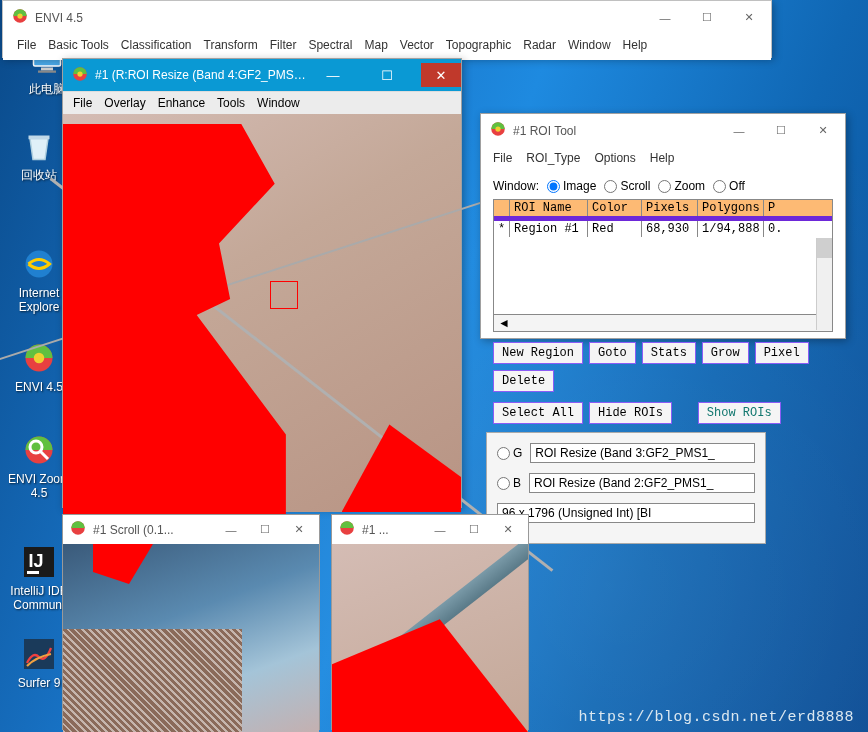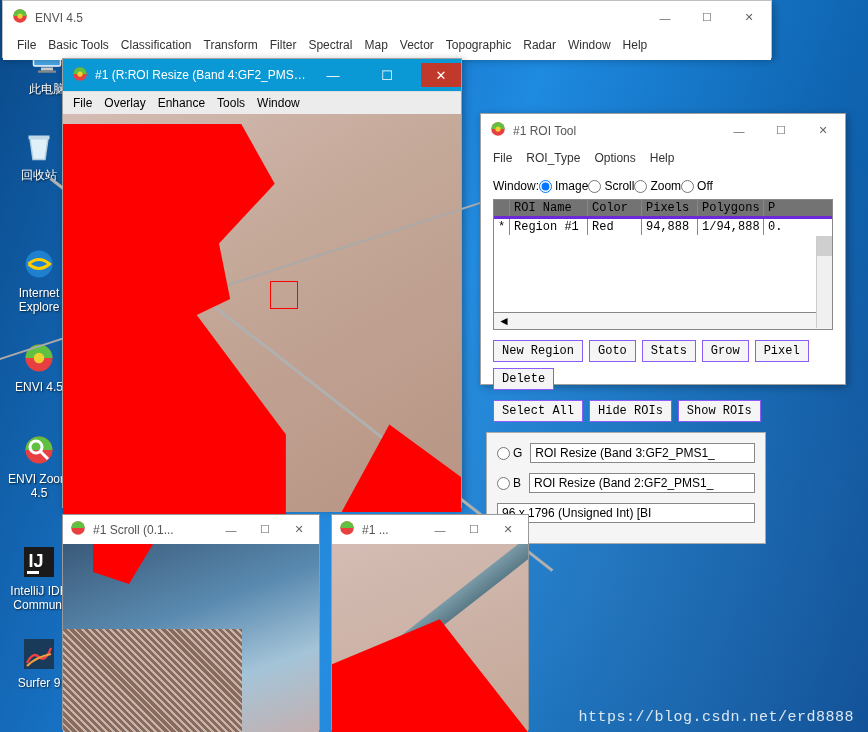--- a/index.html
+++ b/index.html
@@ -30,36 +30,36 @@
 .envi-main { left: 2px; top: 0; width: 770px; height: 58px; border: 1px solid #c0c0c0; }
 .envi-main .menubar { gap: 12px; font-size: 13px; }
 
 .img-window { left: 62px; top: 58px; width: 400px; height: 450px; }
 .img-window .canvas { position: relative; width: 100%; height: calc(100% - 50px); background: linear-gradient(150deg, #d4bcb4 0%, #c4a898 40%, #b89484 100%); }
 .roi-shape { position: absolute; background: #ff0000; }
 .diag { position: absolute; width: 140%; height: 2px; background: #aaa; top: 40%; left: -20%; transform: rotate(-18deg); }
 .diag2 { position: absolute; width: 160%; height: 3px; background: #b0b0b0; top: 65%; left: -20%; transform: rotate(38deg); }
 .roi-rect { position: absolute; border: 1px solid #ff0000; width: 28px; height: 28px; top: 42%; left: 52%; }
 
-.roi-tool { left: 480px; top: 113px; width: 366px; height: 272px; }
+.roi-tool { left: 480px; top: 113px; width: 366px; height: 226px; }
 .roi-body { padding: 8px 12px; font-family: "Courier New", monospace; font-size: 12px; }
-.roi-row { display: flex; align-items: center; margin-bottom: 6px; }
+.roi-row { display: flex; align-items: center; gap: 8px; margin-bottom: 6px; }
 .radio { display: inline-flex; align-items: center; gap: 3px; }
 .radio input { margin: 0; }
 .roi-table { border: 1px solid #888; position: relative; }
 .roi-table-head, .roi-table-row { display: flex; }
 .roi-table-head div, .roi-table-row div { border-right: 1px solid #888; padding: 1px 4px; font-family: "Courier New", monospace; font-size: 12px; white-space: nowrap; }
-.roi-table-head { background: #737373; border-bottom: 3px solid #6d28d9; }
+.roi-table-head { background: #fdba74; border-bottom: 5px solid #6d28d9; }
 .roi-table-body { height: 94px; background: #fff; border-bottom: 1px solid #888; position: relative; }
 .scroll-h { display: flex; justify-content: space-between; padding: 0 4px; height: 16px; align-items: center; background: #f4f4f4; }
 .tbl-vsb { position: absolute; right: 0; top: 17px; width: 16px; height: 92px; background: #f0f0f0; border-left: 1px solid #ccc; }
 .tbl-vsb .t { width: 100%; height: 20px; background: #cfcfcf; }
 .btn-row { display: flex; gap: 6px; margin-top: 10px; flex-wrap: wrap; }
 .btn { border: 1px solid #8b5cf6; background: #f5f5f5; padding: 3px 8px; font-family: "Courier New", monospace; font-size: 12px; cursor: pointer; }
-.btn.disabled { color: #000000; }
+.btn.disabled { color: #0f766e; margin-left: 20px; }
 
 .partial { position: absolute; left: 486px; top: 432px; width: 280px; background: #f5f5f5; border: 1px solid #aaa; padding: 10px; font-family: "Courier New", monospace; font-size: 12px; }
 .partial .prow { display: flex; align-items: center; gap: 8px; margin-bottom: 10px; }
 .partial input.txt { flex: 1; border: 1px solid #888; background: #fff; padding: 2px 4px; font-family: inherit; }
 .dd { border: 1px solid #888; background: #fff; padding: 2px 6px; display: inline-flex; align-items: center; gap: 4px; }
 
 .sub-window { position: absolute; background: #fff; border: 1px solid #999; }
 .sub-window .titlebar { padding: 4px 6px; }
 .sub-window .canvas { width: 100%; height: calc(100% - 26px); }
 
@@ -287,21 +287,21 @@
         <div class="cw-color">Color</div>
         <div class="cw-pixels">Pixels</div>
         <div class="cw-poly">Polygons</div>
         <div class="cw-last" style="border-right:none">P</div>
       </div>
       <div class="roi-table-body">
         <div class="roi-table-row">
           <div class="cw-star">*</div>
           <div class="cw-name">Region #1</div>
           <div class="cw-color">Red</div>
-          <div class="cw-pixels">94,888</div>
+          <div class="cw-pixels">68,930</div>
           <div class="cw-poly">1/94,888</div>
           <div class="cw-last" style="border-right:none">0.</div>
         </div>
         <div class="tbl-vsb">
             <div class="t"></div>
           </div>
       </div>
       <div class="scroll-h">
         <span>◄</span>
         <span>►</span>

